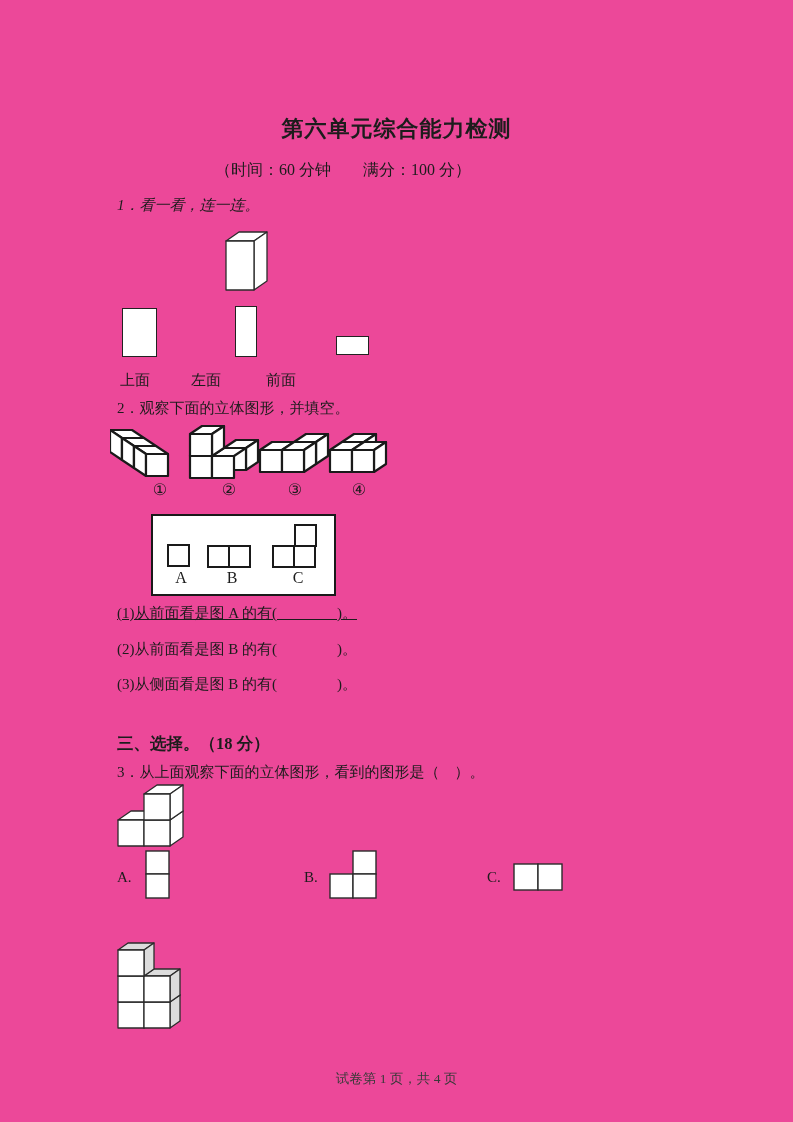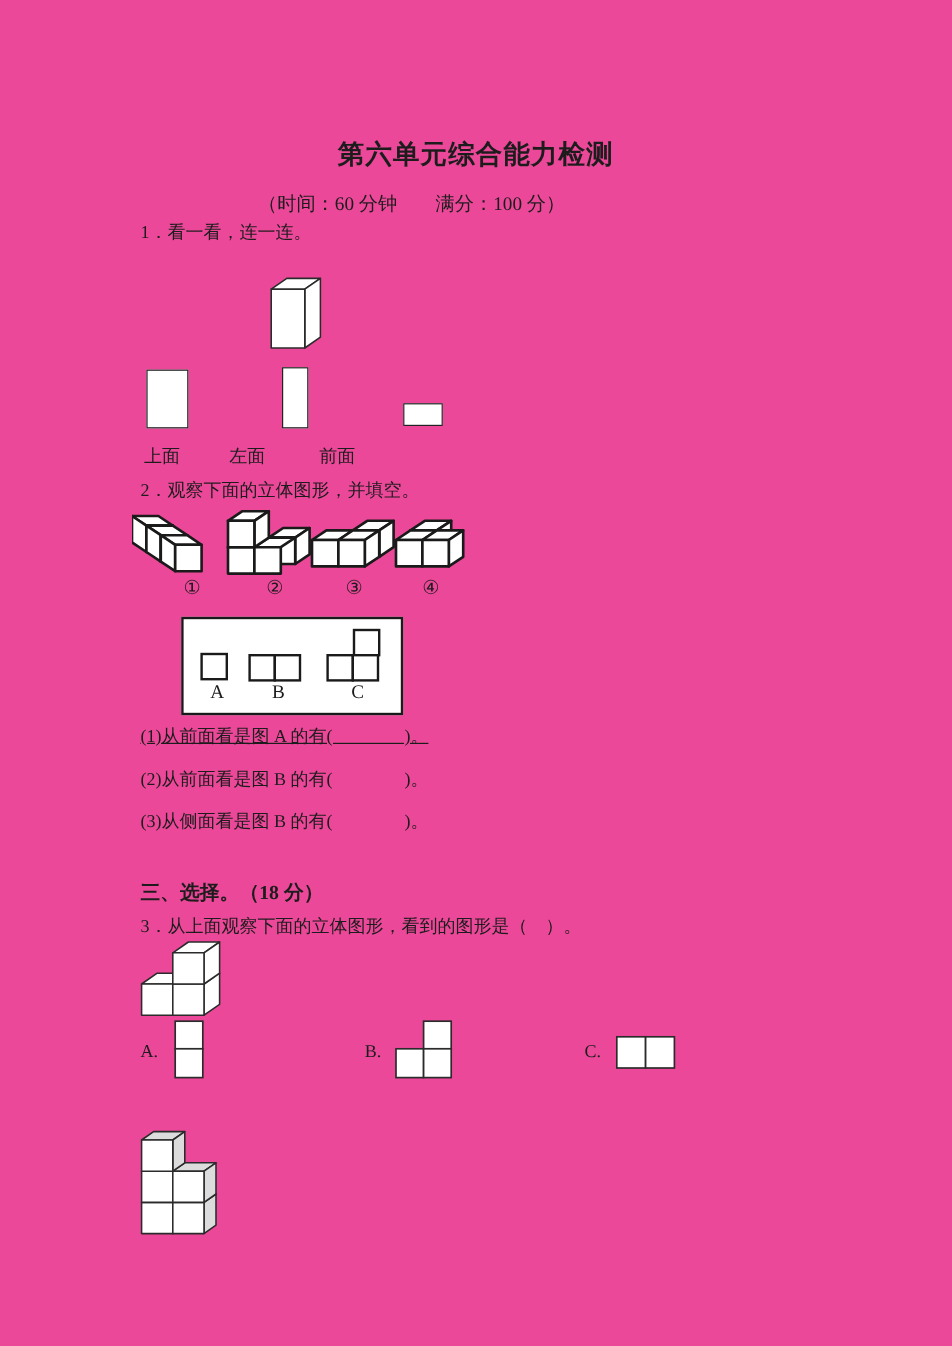--- a/index.html
+++ b/index.html
@@ -4,21 +4,21 @@
 <style>
   html,body{margin:0;padding:0;background:#fff;}
   .page{
     position:relative;width:793px;height:1122px;background:#ec4899;overflow:hidden;
     font-family:"Liberation Serif","DejaVu Serif",serif;color:#1c1c1c;
   }
   .abs{position:absolute;}
   .title{top:114px;left:0;width:793px;text-align:center;font-size:22px;font-weight:700;letter-spacing:1px;}
   .subtitle{top:160px;left:0;width:686px;text-align:center;font-size:16px;font-weight:400;}
   .line{font-size:15px;white-space:pre;}
-  .q1-text{left:117px;top:184px;}
+  .q1-text{left:117px;top:196px;font-style:italic;}
   .view-rect{border:1.4px solid #222;background:#fff;}
   .rect-top{left:122px;top:308px;width:33px;height:47px;}
   .rect-left{left:235px;top:306px;width:20px;height:49px;}
   .rect-front{left:336px;top:336px;width:31px;height:17px;}
   .vlabel{top:371px;font-size:15px;}
   .vlabel.l1{left:120px;}
   .vlabel.l2{left:191px;}
   .vlabel.l3{left:266px;}
   .q2-text{left:117px;top:399px;}
   .circ{top:480px;width:40px;text-align:center;font-size:16px;}
@@ -184,14 +184,15 @@
     <polygon class="thin-shade" points="30,38 30,64 40,57 40,31"></polygon>
     <rect class="thin" x="4" y="38" width="26" height="26"></rect>
     <polygon class="thin-shade" points="30,38 56,38 66,31 40,31"></polygon>
     <polygon class="thin-shade" points="56,38 56,64 66,57 66,31"></polygon>
     <rect class="thin" x="30" y="38" width="26" height="26"></rect>
     <polygon class="thin-shade" points="4,12 30,12 40,5 14,5"></polygon>
     <polygon class="thin-shade" points="30,12 30,38 40,31 40,5"></polygon>
     <rect class="thin" x="4" y="12" width="26" height="26"></rect>
   </svg>
 
+  <div class="abs footer">试卷第 1 页，共 4 页</div>
 
 </div>
 
 </body></html>

